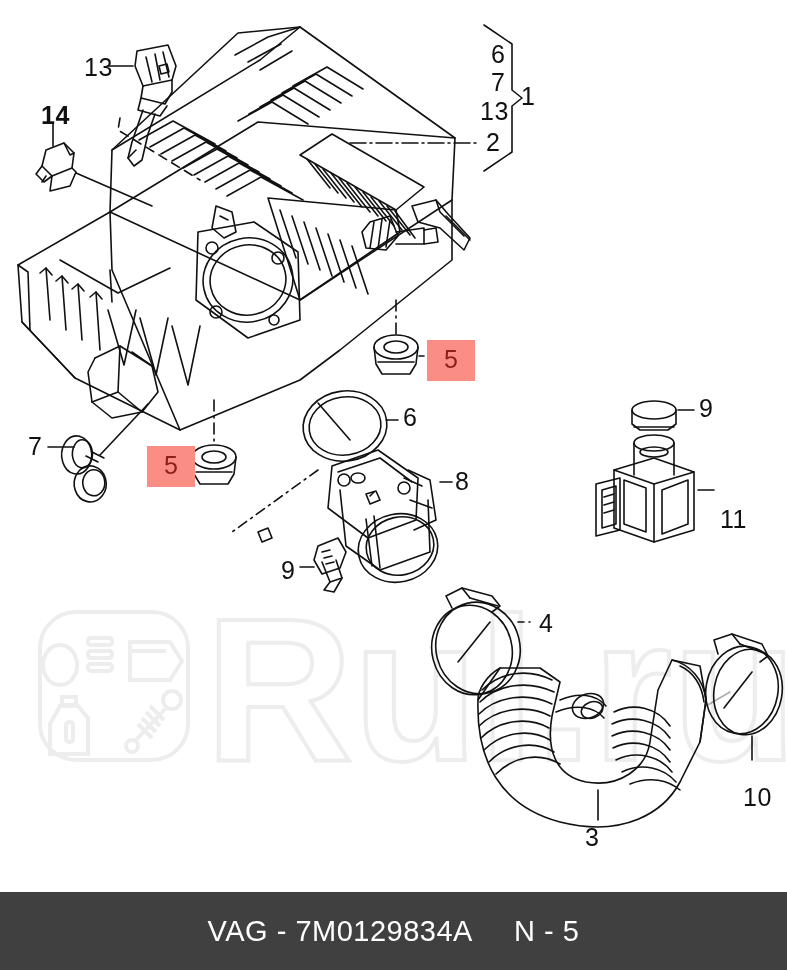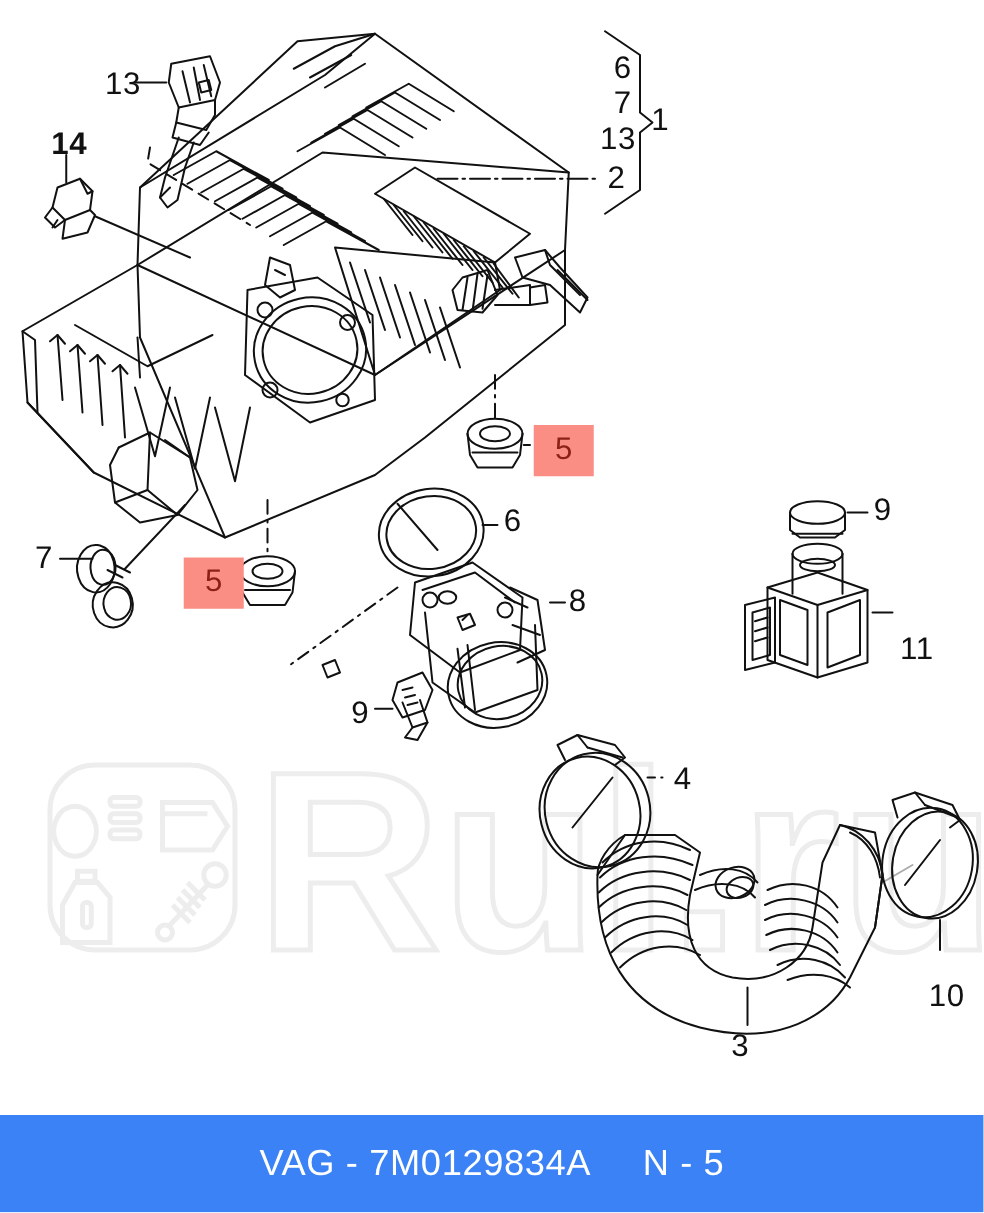--- a/index.html
+++ b/index.html
@@ -47,21 +47,21 @@
     background: #fa8d84;
     padding: 7px 17px 9px 17px;
     font-size: 25px;
   }
   #footer-bar {
     position: absolute;
     left: 0;
     top: 892px;
     width: 787px;
     height: 78px;
-    background: #3b82f6;
+    background: #404040;
     display: flex;
     align-items: center;
     justify-content: center;
   }
   #footer-text {
     color: #ffffff;
     font-family: "Liberation Sans", sans-serif;
     font-size: 29px;
     letter-spacing: 0.5px;
     white-space: pre;

